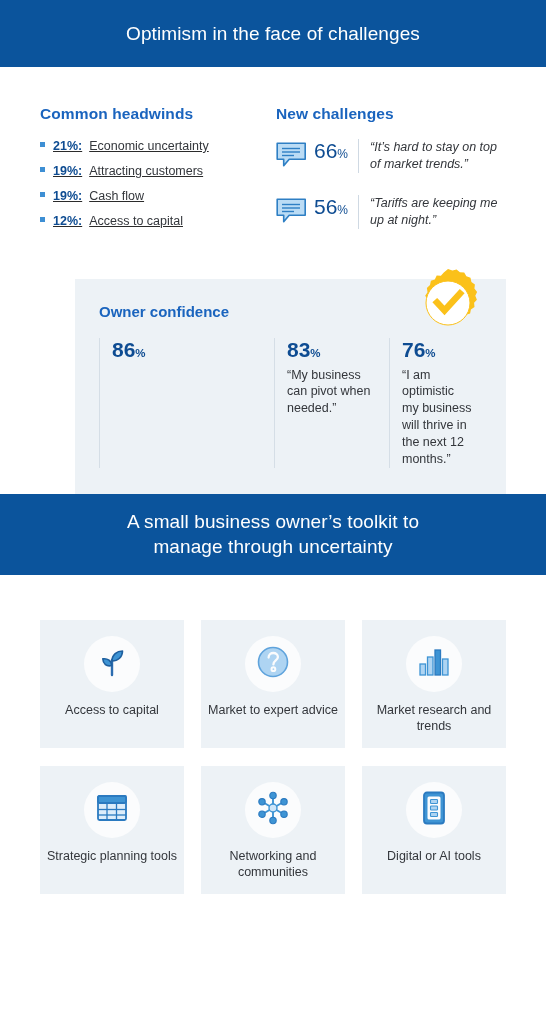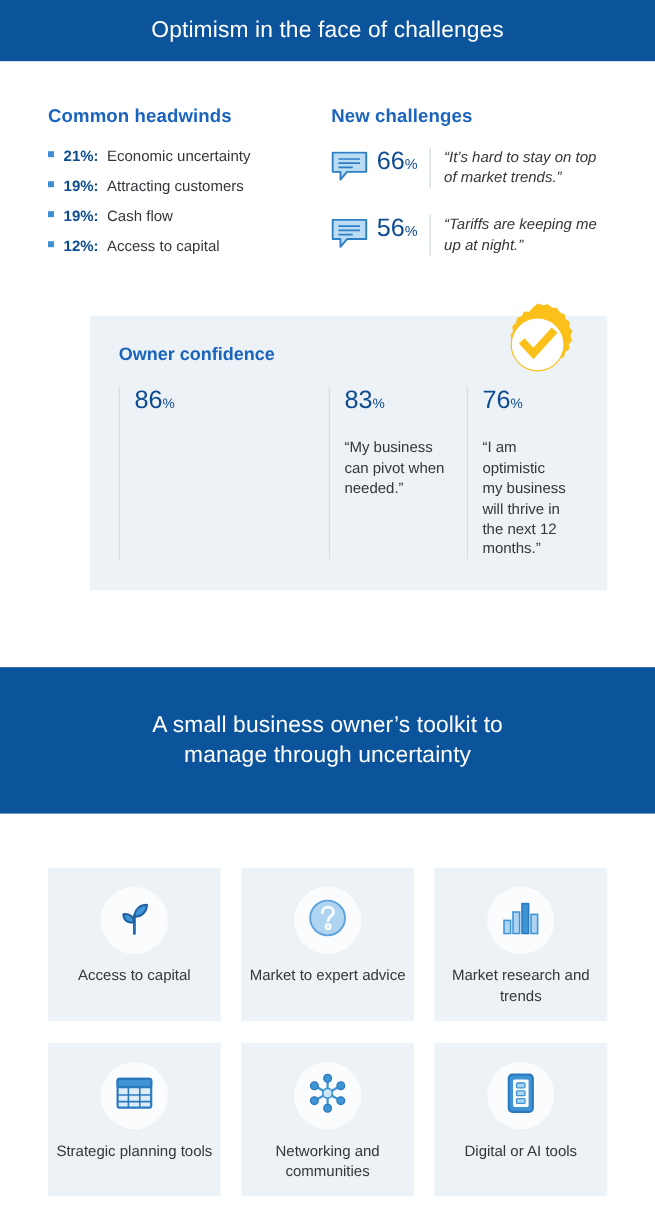--- a/index.html
+++ b/index.html
@@ -25,42 +25,42 @@
     justify-content: center;
     text-align: center;
     box-sizing: border-box;
   }
   .banner-title {
     font-size: 19px;
     font-weight: 400;
     line-height: 1.35;
     letter-spacing: 0.1px;
   }
-  #banner-top { height: 51px; }
-  #banner-mid { height: 122px; margin-top: 64px; padding: 0 40px; }
+  #banner-top { height: 67px; }
+  #banner-mid { height: 81px; padding: 0 40px; }
 
   
   .stats-wrap {
     display: flex;
     padding: 38px 34px 0 40px;
     box-sizing: border-box;
   }
   .col-left { width: 228px; flex: 0 0 228px; }
   .col-right { flex: 1 1 auto; padding-left: 8px; }
 
   .col-heading {
     color: #1A64BE;
     font-size: 15.5px;
     font-weight: 700;
     margin: 0 0 16px 0;
     letter-spacing: 0.1px;
   }
 
   
-  .hw-list { list-style: none; margin: 0; padding: 0; }
+  .hw-list { list-style: none; margin: 0; padding: 0; text-decoration: underline; }
   .hw-item {
     display: flex;
     align-items: baseline;
     margin-bottom: 11px;
     font-size: 12.5px;
   }
   .hw-bullet {
     width: 5px;
     height: 5px;
     background: #3E8FD4;
@@ -127,24 +127,24 @@
     border-left: 1.5px solid #d5dee6;
     padding-left: 12px;
     padding-right: 10px;
     box-sizing: border-box;
   }
   .conf-cell:nth-child(1) { flex: 0 0 175px; }
   .conf-cell:nth-child(2) { flex: 0 0 115px; }
   .conf-cell:nth-child(3) { flex: 1 1 auto; }
   .conf-pct {
     color: #0E4C92;
-    font-weight: 400;
+    font-weight: 700;
     font-size: 21px;
     line-height: 1.1;
-    margin-bottom: 20px;
+    margin-bottom: 6px;
   }
   .conf-pct .sym { font-size: 11.5px; }
   .conf-quote {
     font-size: 12.5px;
     line-height: 1.35;
     color: #33363b;
   }
   .seal {
     position: absolute;
     top: -12px;

